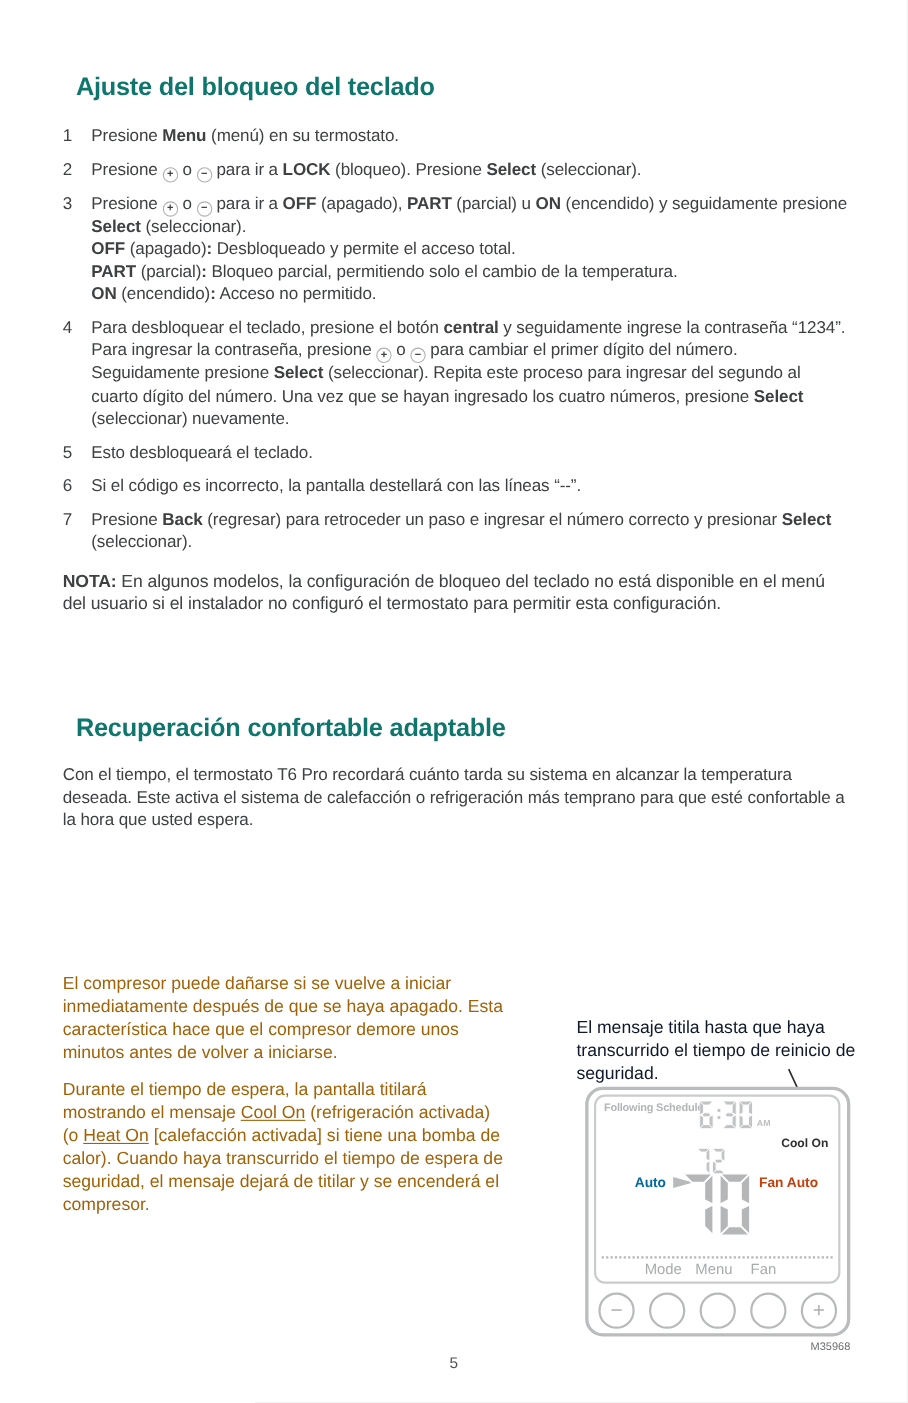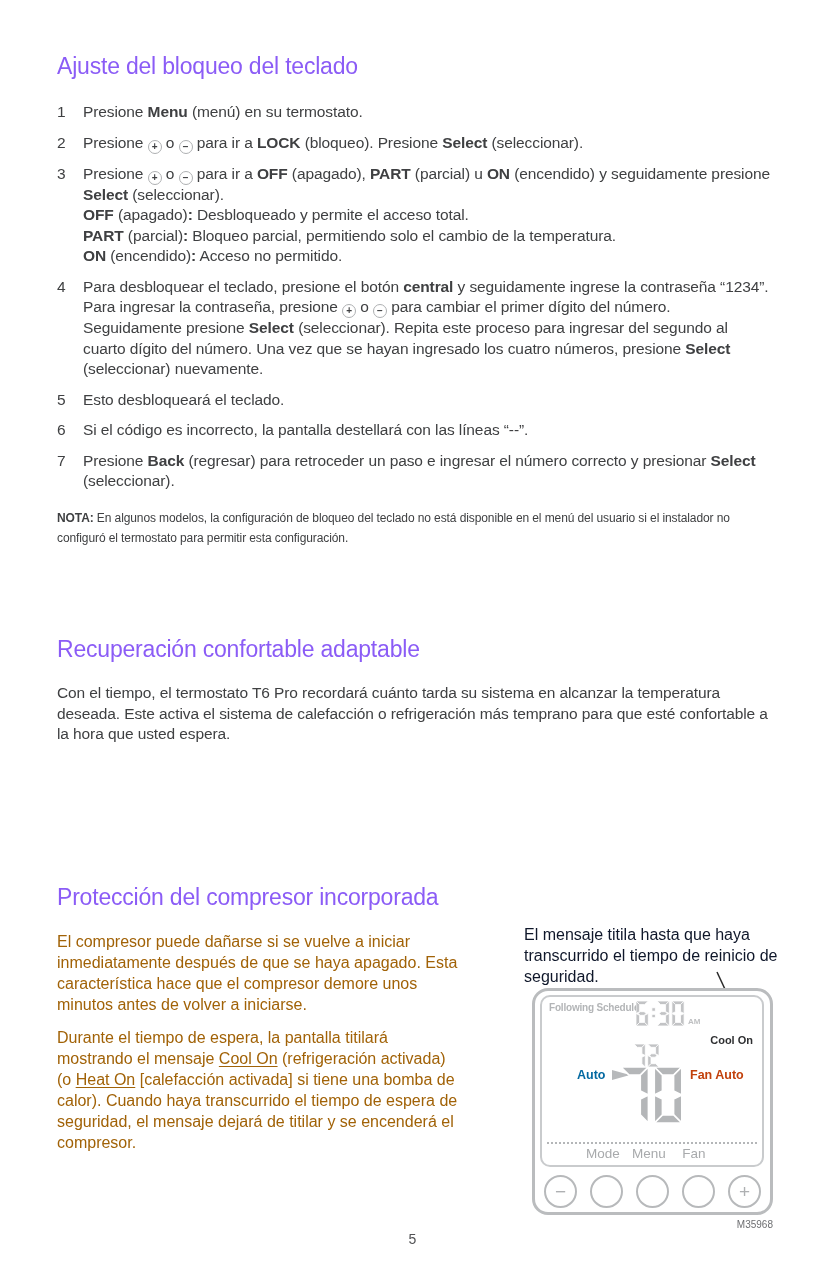--- a/index.html
+++ b/index.html
@@ -1,28 +1,28 @@
 <!DOCTYPE html>
 <html><head>
 <meta charset="utf-8">
 <style>
   html,body{margin:0;padding:0;background:#e8e8e8;}
   .sheet{position:relative;width:825px;height:1275px;background:#ffffff;margin:0 auto;
          font-family:"Liberation Sans","DejaVu Sans",sans-serif;color:#3f4042;overflow:hidden;}
 
   
-  .htitle{font-size:23px;font-weight:normal;color:#8b5cf6;letter-spacing:-0.2px;margin:0;}
+  .htitle{font-size:23px;font-weight:bold;color:#0f766e;letter-spacing:-0.2px;margin:12px;}
 
   
   .sec1{position:absolute;left:57px;top:53px;width:716px;}
   .sec1 .htitle{margin-bottom:22px;}
   .li{display:flex;margin-bottom:10px;font-size:15.5px;line-height:20.5px;letter-spacing:-0.1px;}
   .li .num{width:26px;flex:none;}
   .li .txt{flex:1;}
-  .note{margin:16px 0 13px 0;font-size:12px;line-height:20.5px;letter-spacing:-0.1px;}
+  .note{margin:16px 0 13px 0;font-size:16px;line-height:20.5px;letter-spacing:-0.1px;}
 
   
   .sec2{position:absolute;left:57px;top:636px;width:716px;}
   .sec2 .htitle{margin-bottom:20px;}
   .sec2 p{margin:0;font-size:15.5px;line-height:20.5px;letter-spacing:-0.1px;}
 
   
   .sec3{position:absolute;left:57px;top:884px;width:716px;}
   .sec3 .htitle{margin-bottom:20px;}
   .colL{width:405px;font-size:16px;line-height:21px;color:#a16207;}
@@ -102,21 +102,20 @@
     </div>
     <p class="note"><span class="b ">NOTA:</span> En algunos modelos, la configuración de bloqueo del teclado no está disponible en el menú del usuario si el instalador no configuró el termostato para permitir esta configuración.</p>
   </section>
 
   <section class="sec2">
     <h2 class="htitle">Recuperación confortable adaptable</h2>
     <p>Con el tiempo, el termostato T6 Pro recordará cuánto tarda su sistema en alcanzar la temperatura deseada. Este activa el sistema de calefacción o refrigeración más temprano para que esté confortable a la hora que usted espera.</p>
   </section>
 
   <section class="sec3">
-    <h2 class="htitle">Protección del compresor incorporada</h2>
     <div class="colL">
       <p>El compresor puede dañarse si se vuelve a iniciar inmediatamente después de que se haya apagado. Esta característica hace que el compresor demore unos minutos antes de volver a iniciarse.</p>
       <p>Durante el tiempo de espera, la pantalla titilará mostrando el mensaje <span class="u">Cool On</span> (refrigeración activada) (o <span class="u">Heat On</span> [calefacción activada] si tiene una bomba de calor). Cuando haya transcurrido el tiempo de espera de seguridad, el mensaje dejará de titilar y se encenderá el compresor.</p>
     </div>
     <div class="caption">El mensaje titila hasta que haya transcurrido el tiempo de reinicio de seguridad.</div>
   </section>
 
   <svg class="callout" width="50" height="66">
     <line x1="12" y1="6" x2="38" y2="62" stroke="#2a2a2a" stroke-width="1.5"></line>
   </svg>

